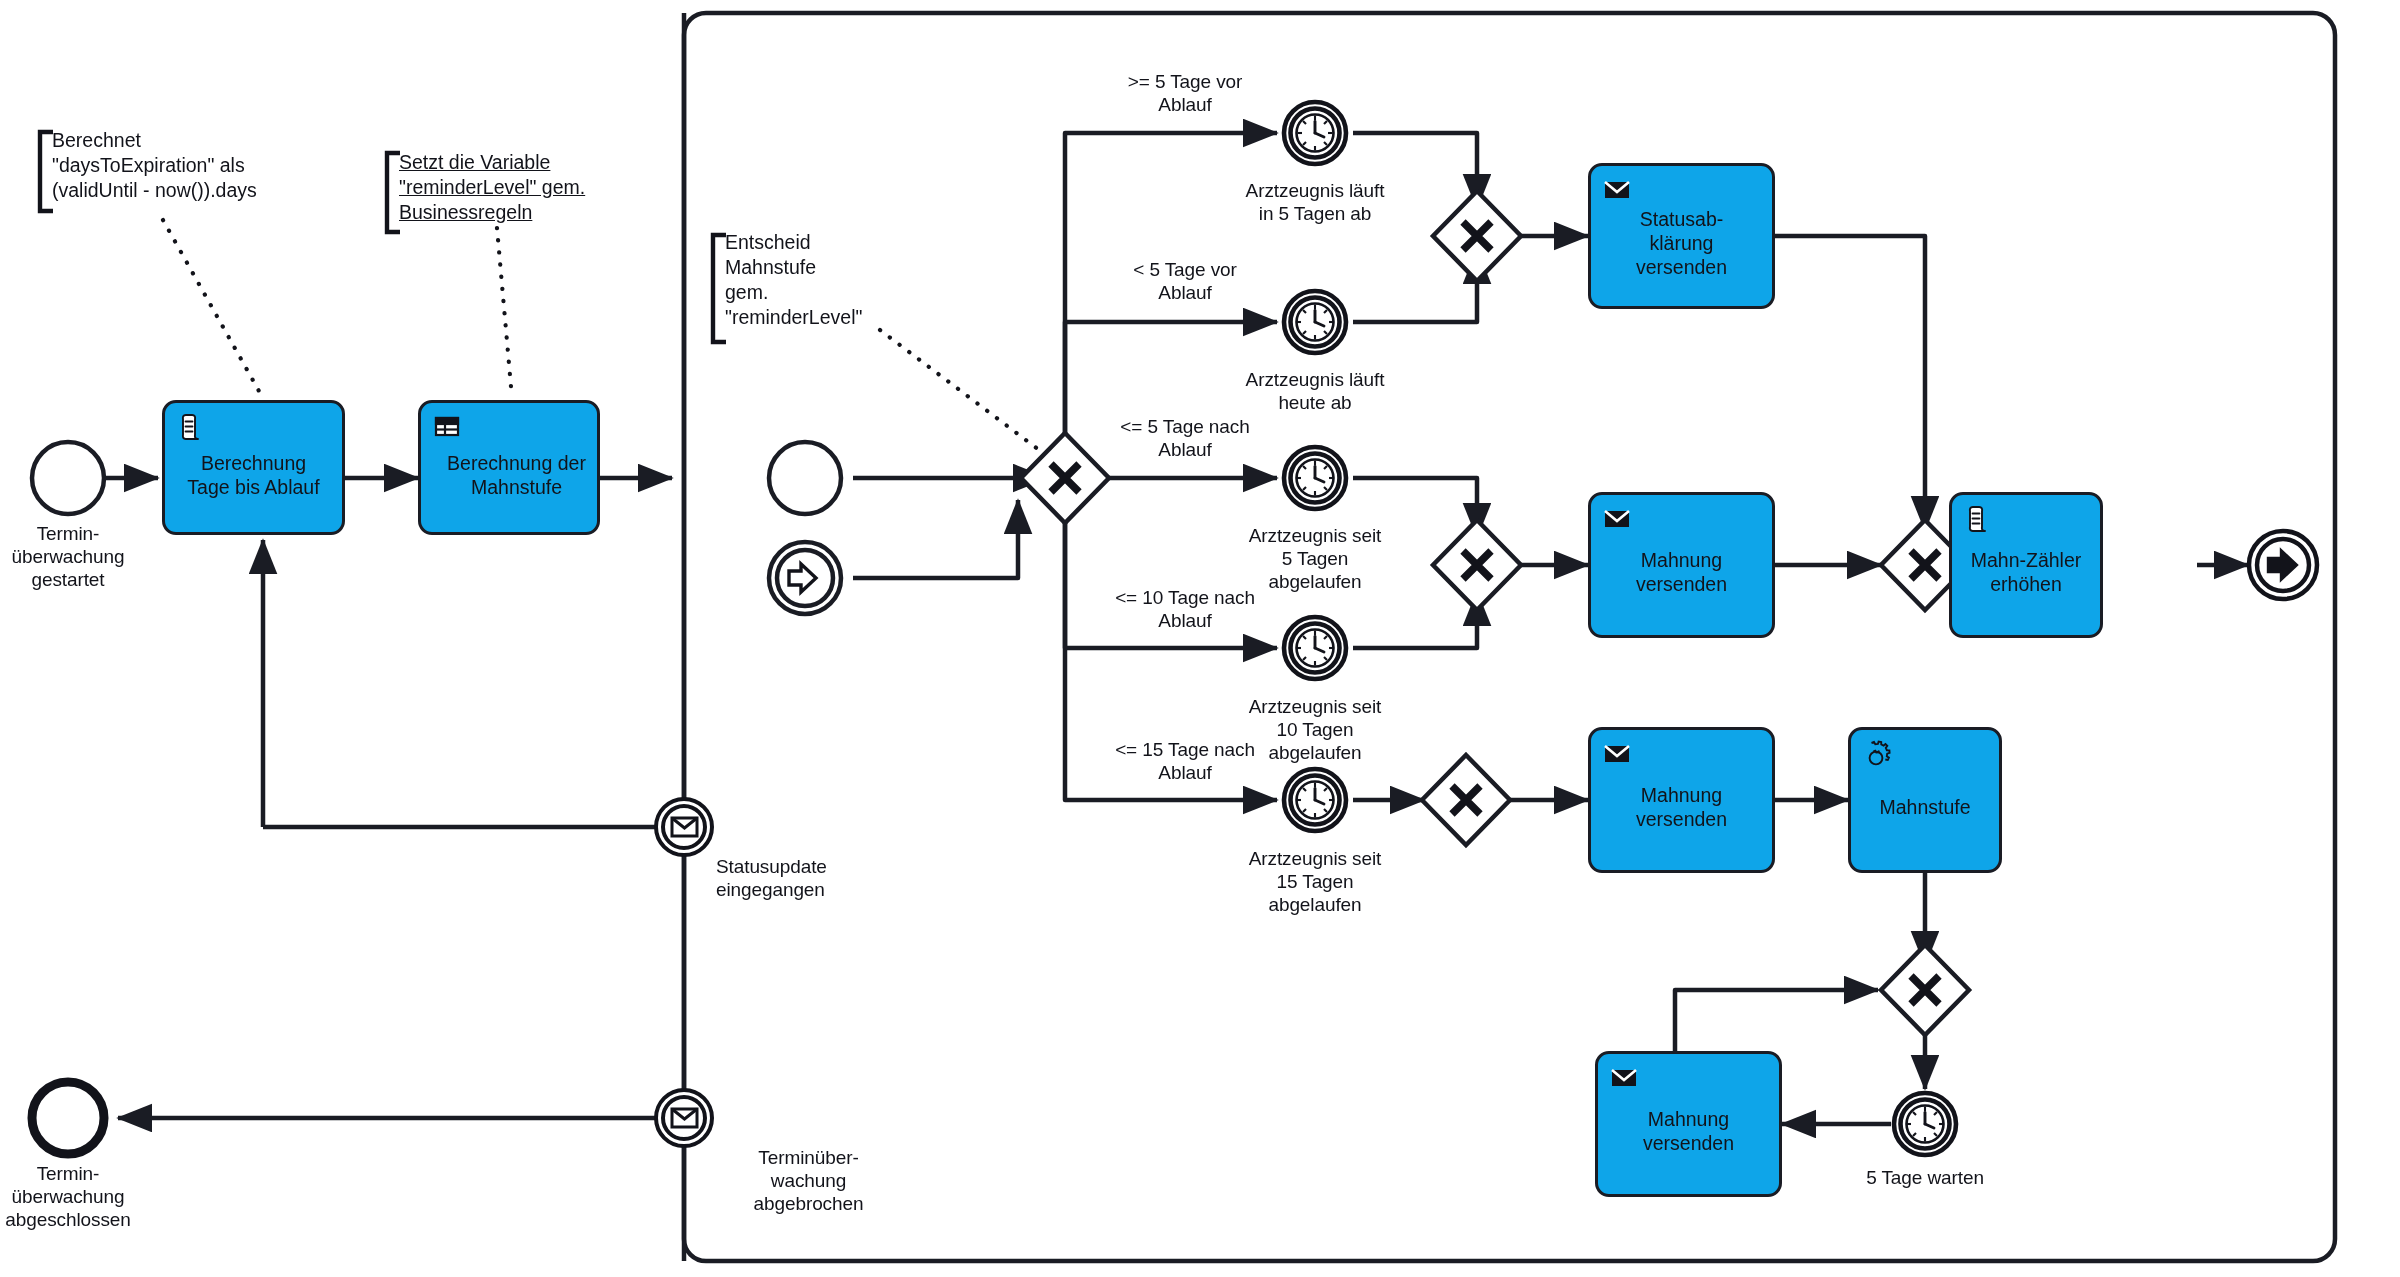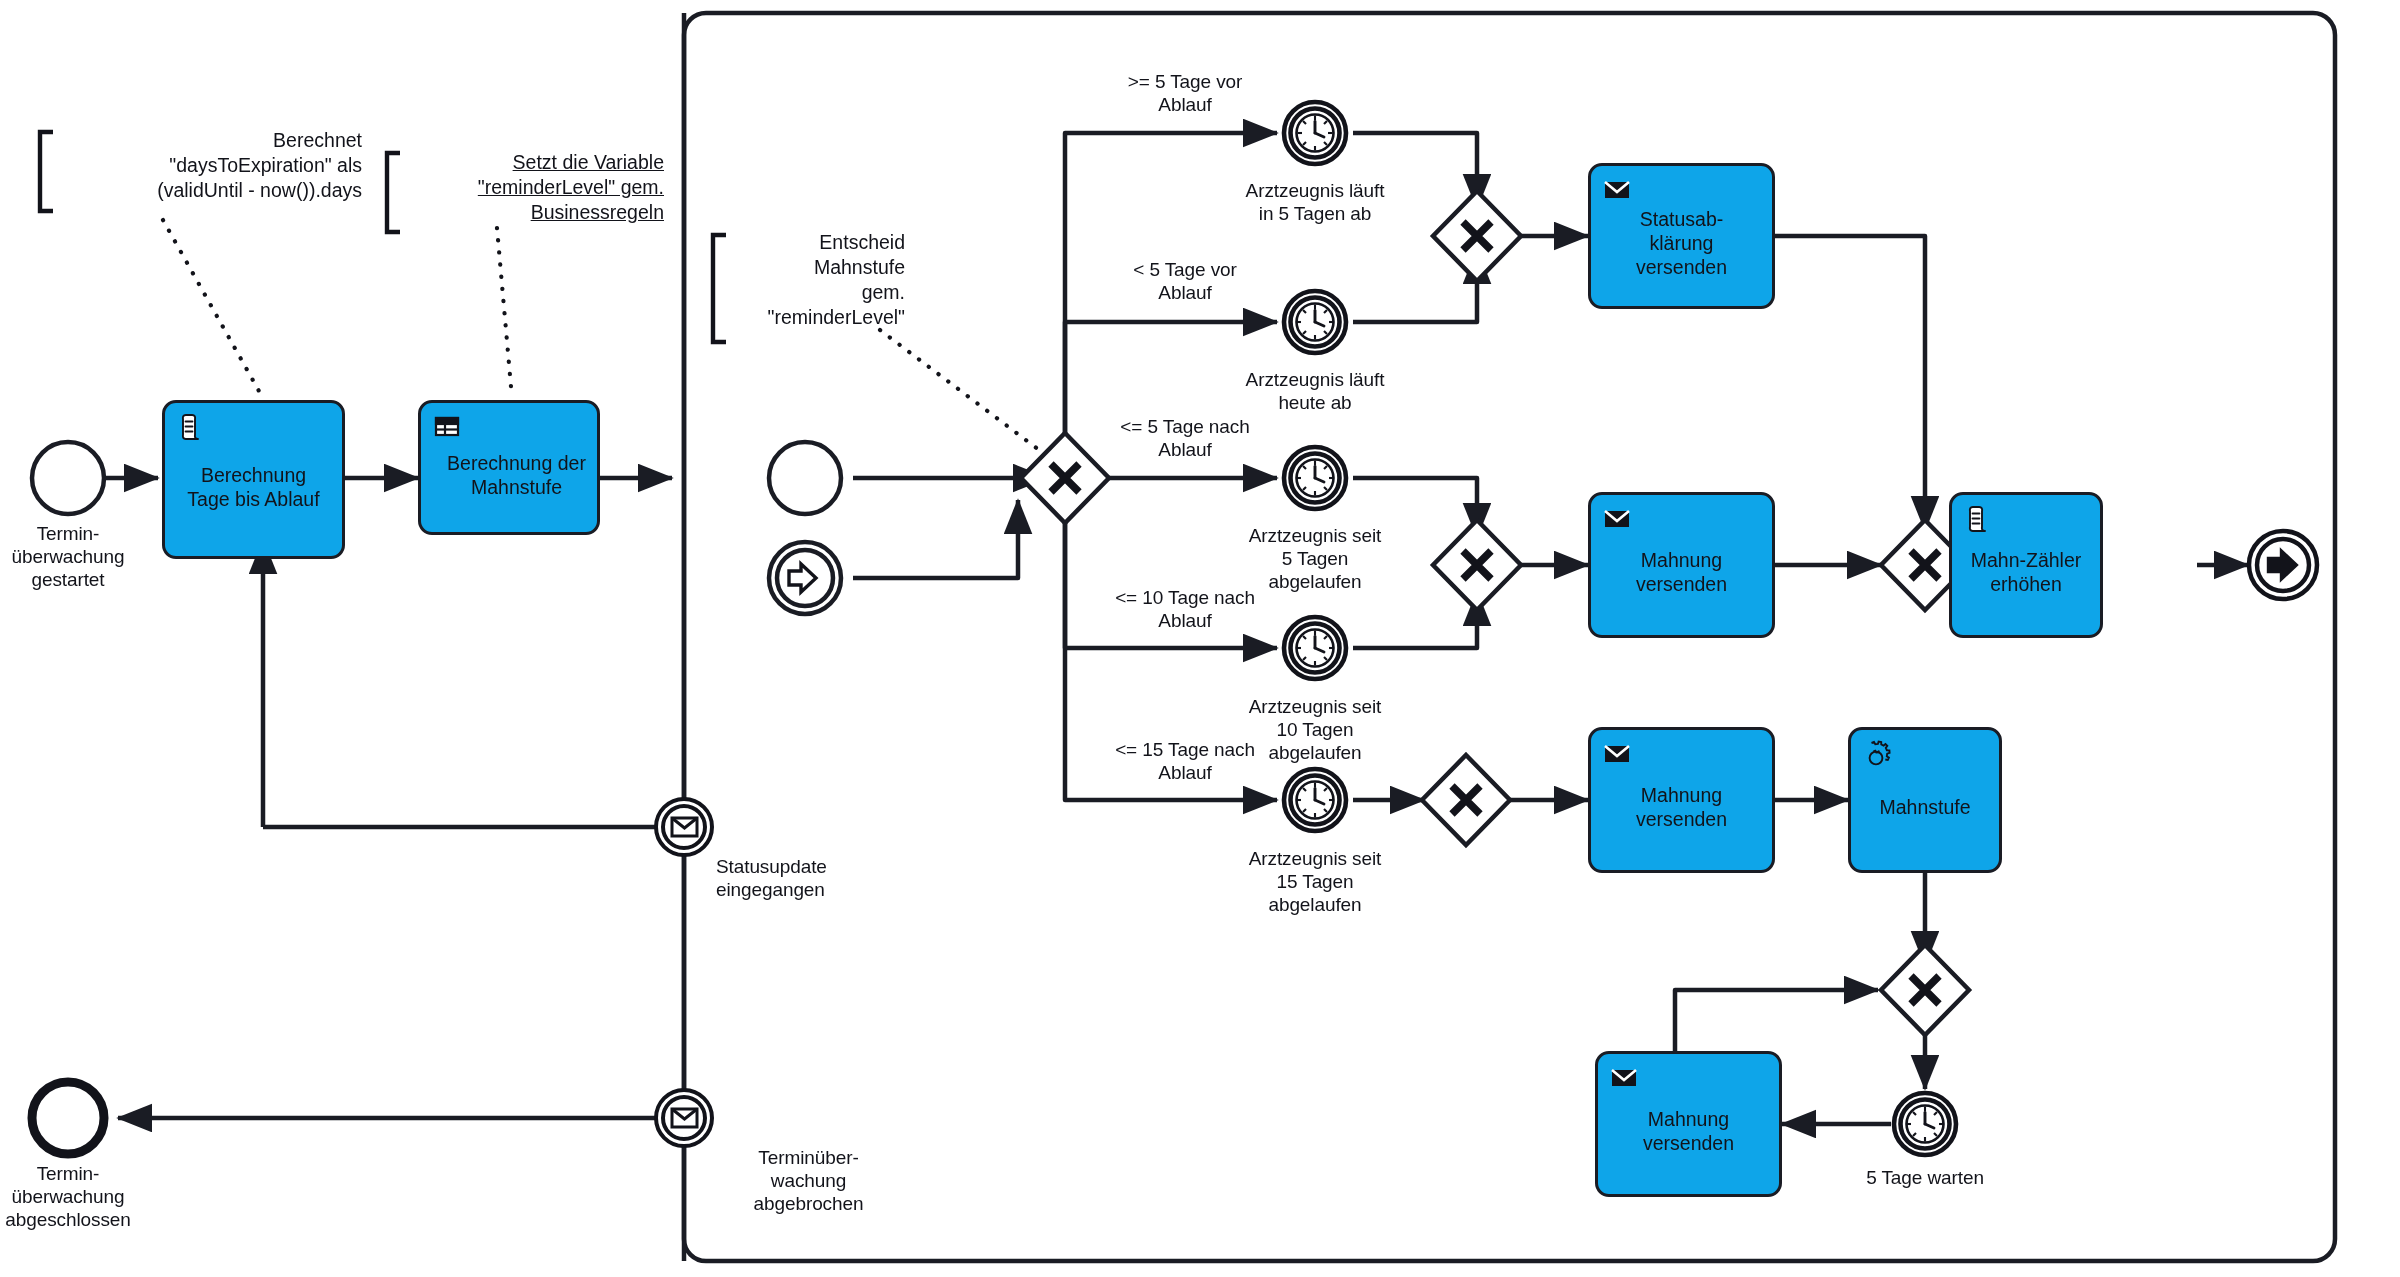--- a/index.html
+++ b/index.html
@@ -38,21 +38,21 @@
     white-space: pre-line;
     letter-spacing: -0.1px;
   }
   .lbl.left { text-align: left; }
   .annot {
     position: absolute;
     font-family: "Liberation Sans", sans-serif;
     font-size: 19.5px;
     line-height: 25px;
     color: #12131a;
-    text-align: right;
+    text-align: left;
     white-space: pre-line;
   }
   .task {
     position: absolute;
     box-sizing: border-box;
     border: 3px solid #1a1c24;
     border-radius: 14px;
     background: #0ea5e9;
     display: flex;
     align-items: center;
@@ -346,21 +346,21 @@
             <line x1="1916" y1="1133" x2="1913" y2="1136"></line>
         </g>
         <g stroke="#12131a" stroke-width="2.9" stroke-linecap="round">
           <line x1="1925" y1="1124" x2="1925" y2="1112.5"></line>
           <line x1="1925" y1="1124" x2="1934" y2="1128"></line>
         </g>
       </g>
     </g>
   </svg>
 
-  <div class="task" style="left:162px; top:400px; width:183px; height:159px;">
+  <div class="task" style="left:162px; top:400px; width:183px; height:135px;">
     <svg class="task-icon" viewBox="0 0 30 30">
       <path d="M10,3 C6,3 7,7 7,7 L7,23 C7,23 6,27 10,27 L22,27 C18,27 19,23 19,23 L19,7 C19,7 20,3 16,3 z" fill="#ffffff" stroke="#12131a" stroke-width="1.9" stroke-linejoin="round"></path>
       <g stroke="#12131a" stroke-width="1.8" stroke-linecap="round">
         <line x1="9.5" y1="9.5" x2="16.5" y2="9.5"></line>
         <line x1="9.5" y1="14.5" x2="16.5" y2="14.5"></line>
         <line x1="9.5" y1="19.5" x2="16.5" y2="19.5"></line>
       </g>
     </svg>
     <div class="task-text">Berechnung
 Tage bis Ablauf</div>

